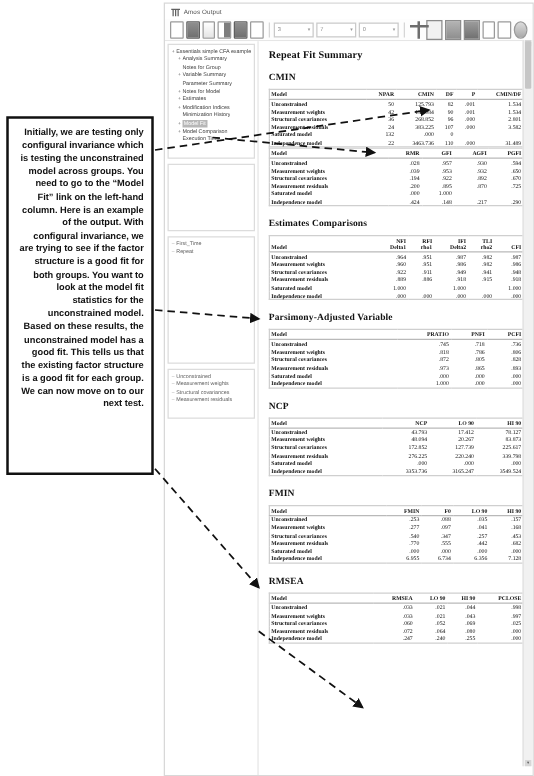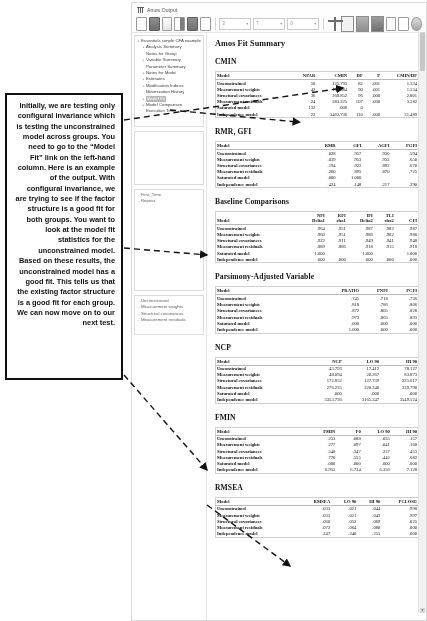--- a/index.html
+++ b/index.html
@@ -250,21 +250,21 @@
           </div>
           <div class="litem">
             <span class="dash">–</span>
             <span>Measurement residuals</span>
           </div>
         </div>
     </div>
 
     <div id="right-pane">
       <div id="output">
-        <h1 class="sec">Amos Fit Summary</h1>
+        <h1 class="sec">Repeat Fit Summary</h1>
         <div id="sections">
             <h2 class="sub">CMIN</h2>
             <table class="fit">
               <thead>
                 <tr>
                   <th class="mdl">Model</th>
                   <th>NPAR</th>
                   <th>CMIN</th>
                   <th>DF</th>
                   <th>P</th>
@@ -315,21 +315,20 @@
                 <tr>
                   <td class="mdl">Independence model</td>
                   <td>22</td>
                   <td>3463.736</td>
                   <td>110</td>
                   <td>.000</td>
                   <td>31.489</td>
                 </tr>
               </tbody>
             </table>
-            <h2 class="sub">RMR, GFI</h2>
             <table class="fit">
               <thead>
                 <tr>
                   <th class="mdl">Model</th>
                   <th>RMR</th>
                   <th>GFI</th>
                   <th>AGFI</th>
                   <th>PGFI</th>
                 </tr>
               </thead>
@@ -371,21 +370,21 @@
                 </tr>
                 <tr>
                   <td class="mdl">Independence model</td>
                   <td>.424</td>
                   <td>.148</td>
                   <td>.217</td>
                   <td>.290</td>
                 </tr>
               </tbody>
             </table>
-            <h2 class="sub">Baseline Comparisons</h2>
+            <h2 class="sub">Estimates Comparisons</h2>
             <table class="fit">
               <thead>
                 <tr>
                   <th class="mdl">Model</th>
                   <th>NFI<br>Delta1</th>
                   <th>RFI<br>rho1</th>
                   <th>IFI<br>Delta2</th>
                   <th>TLI<br>rho2</th>
                   <th>CFI</th>
                 </tr>

